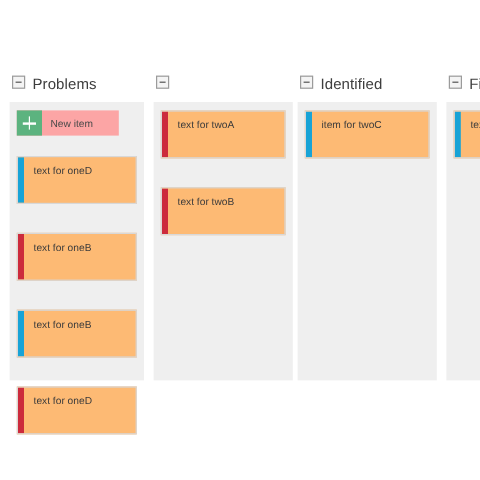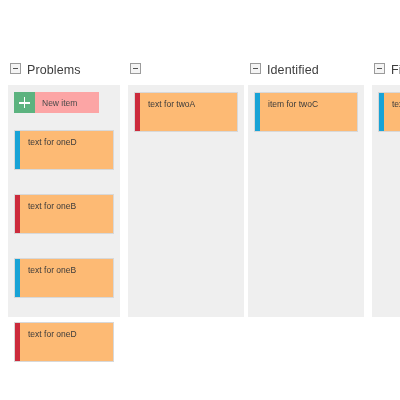--- a/index.html
+++ b/index.html
@@ -180,20 +180,24 @@
     </div>
     <div class="column" style="left: 128px; width: 116px;">
       <div class="col-header">
         <span class="collapse-icon"></span>
       </div>
       <div class="col-body" style="width: 116px;">
         <div class="card">
           <span class="card-stripe" style="background: rgb(204, 43, 60);"></span>
           <span class="card-text">text for twoA</span>
         </div>
+        <div class="card">
+          <span class="card-stripe" style="background: rgb(204, 43, 60);"></span>
+          <span class="card-text">text for twoB</span>
+        </div>
       </div>
     </div>
     <div class="column" style="left: 248px; width: 116px;">
       <div class="col-header">
         <span class="collapse-icon"></span>
         <span class="col-title">Identified</span>
       </div>
       <div class="col-body" style="width: 116px;">
         <div class="card">
           <span class="card-stripe" style="background: rgb(24, 163, 214);"></span>

